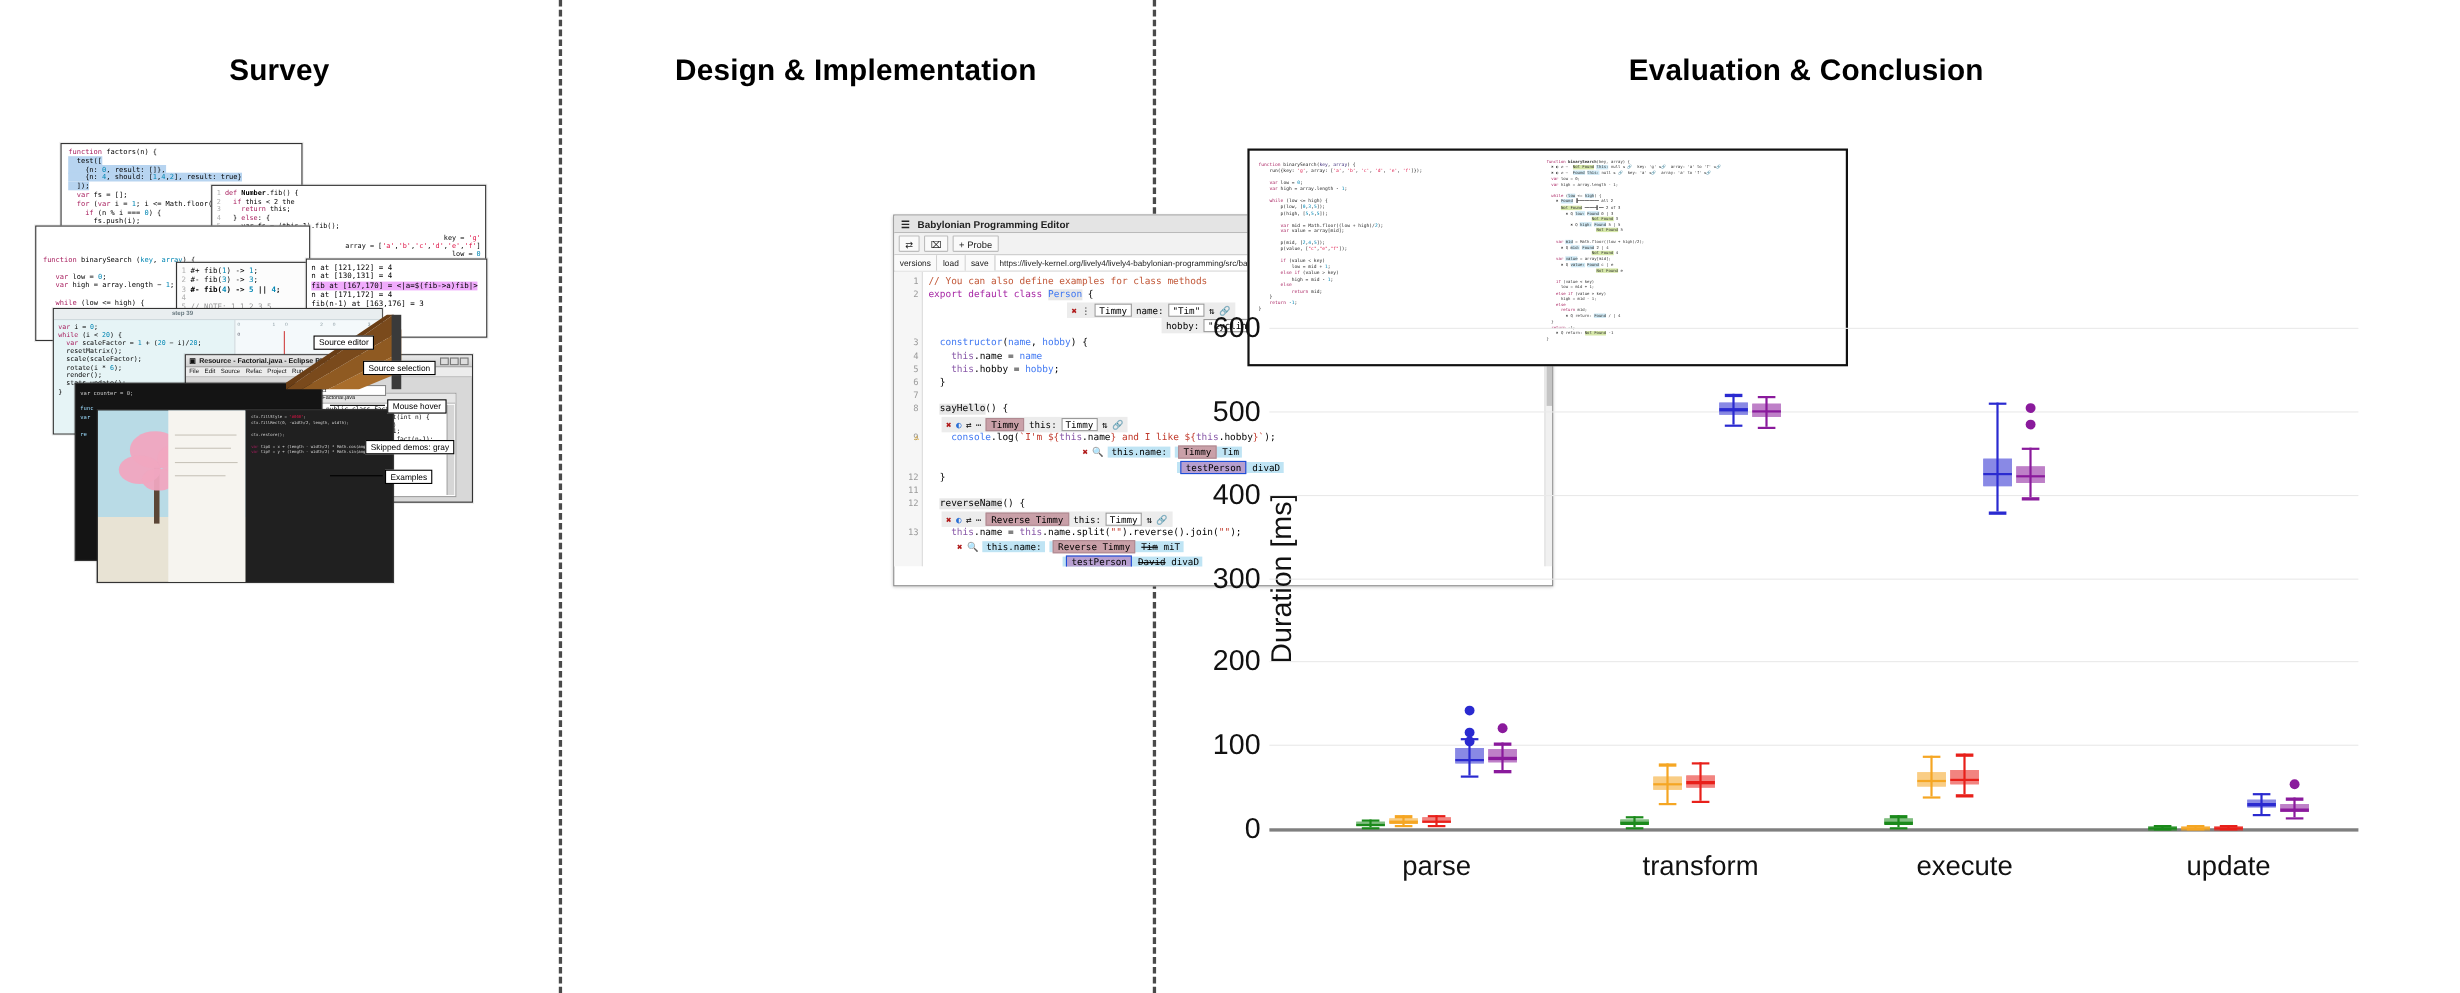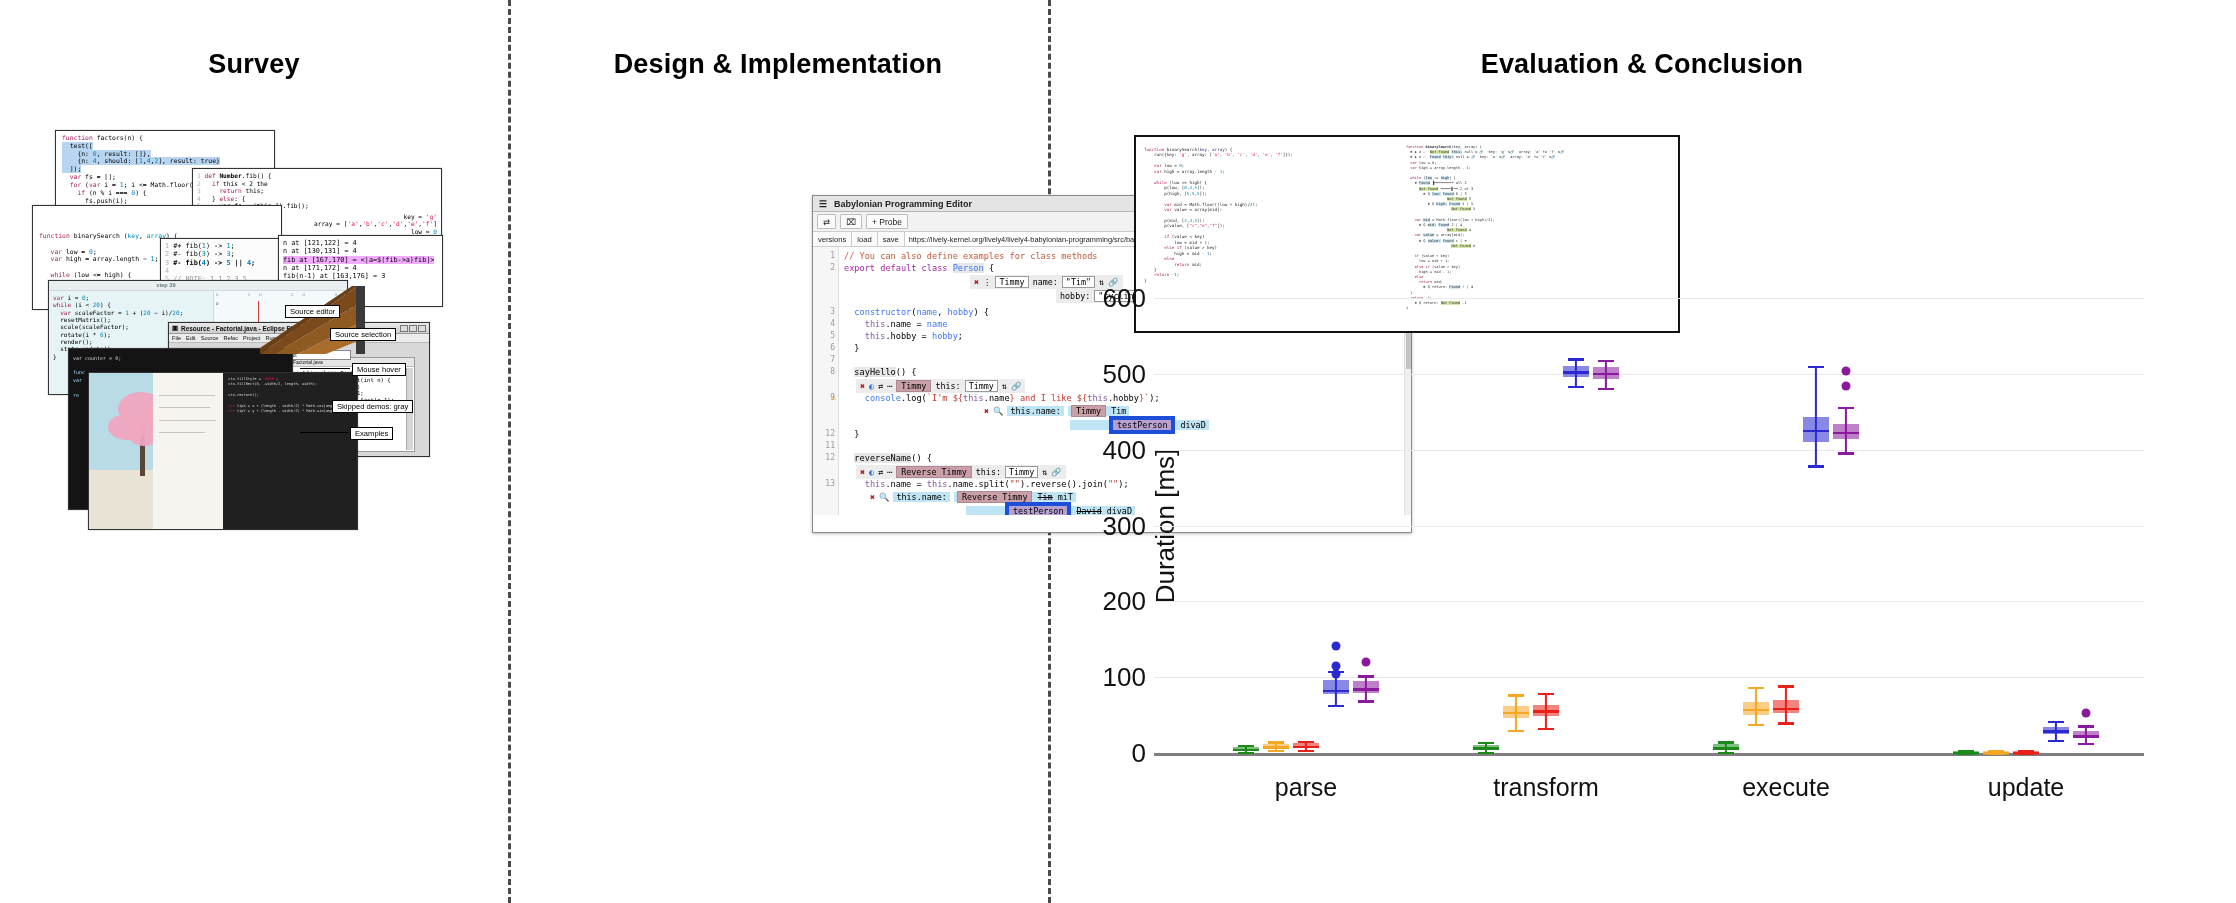--- a/index.html
+++ b/index.html
@@ -135,21 +135,21 @@
   .warn { position:absolute; color:#e8a000; font-size:8px; }
   .ecode { position:absolute; left:31px; top:0; right:0; }
   .row { position:absolute; white-space:pre; }
   .c-cmt{color:#c2593a}.c-kw{color:#a626a4}.c-cls{color:#4078f2}.c-str{color:#c0392b}
   .c-fn{color:#4078f2}.c-prop{color:#8959a8}
   .probe { position:absolute; background:#ececec; border:0; display:inline-flex;
     align-items:center; gap:4px; padding:1px 4px; font-size:8.4px; white-space:nowrap; }
   .px { color:#b01919; font-weight:bold; }
   .chip { background:#fff; border:1px solid #9a9a9a; padding:0 3px; }
   .chip-ex { background:#c9a0a8; padding:0 4px; border:1px solid #b08a92; }
-  .chip-tp { background:#b79fd0; padding:0 4px; border:4px solid #1d4ed8;margin-left:36px; }
+  .chip-tp { background:#b79fd0; padding:0 4px; border:1px solid #1d4ed8; }
   .blue-res { background:#bfe4f4; padding:0 3px; white-space:nowrap; }
   .strike { text-decoration: line-through; }
   .bpe-status { position:absolute; left:0; right:0; bottom:0; height:14px;
     background:#f1f1f1; border-top:1px solid #c9c9c9; font-size:8px;
     display:flex; align-items:center; padding:0 6px; color:#222; }
 
   
   
   
   .chartwrap { position:absolute; left:1070px; top:130px; width:1160px; height:680px; }

